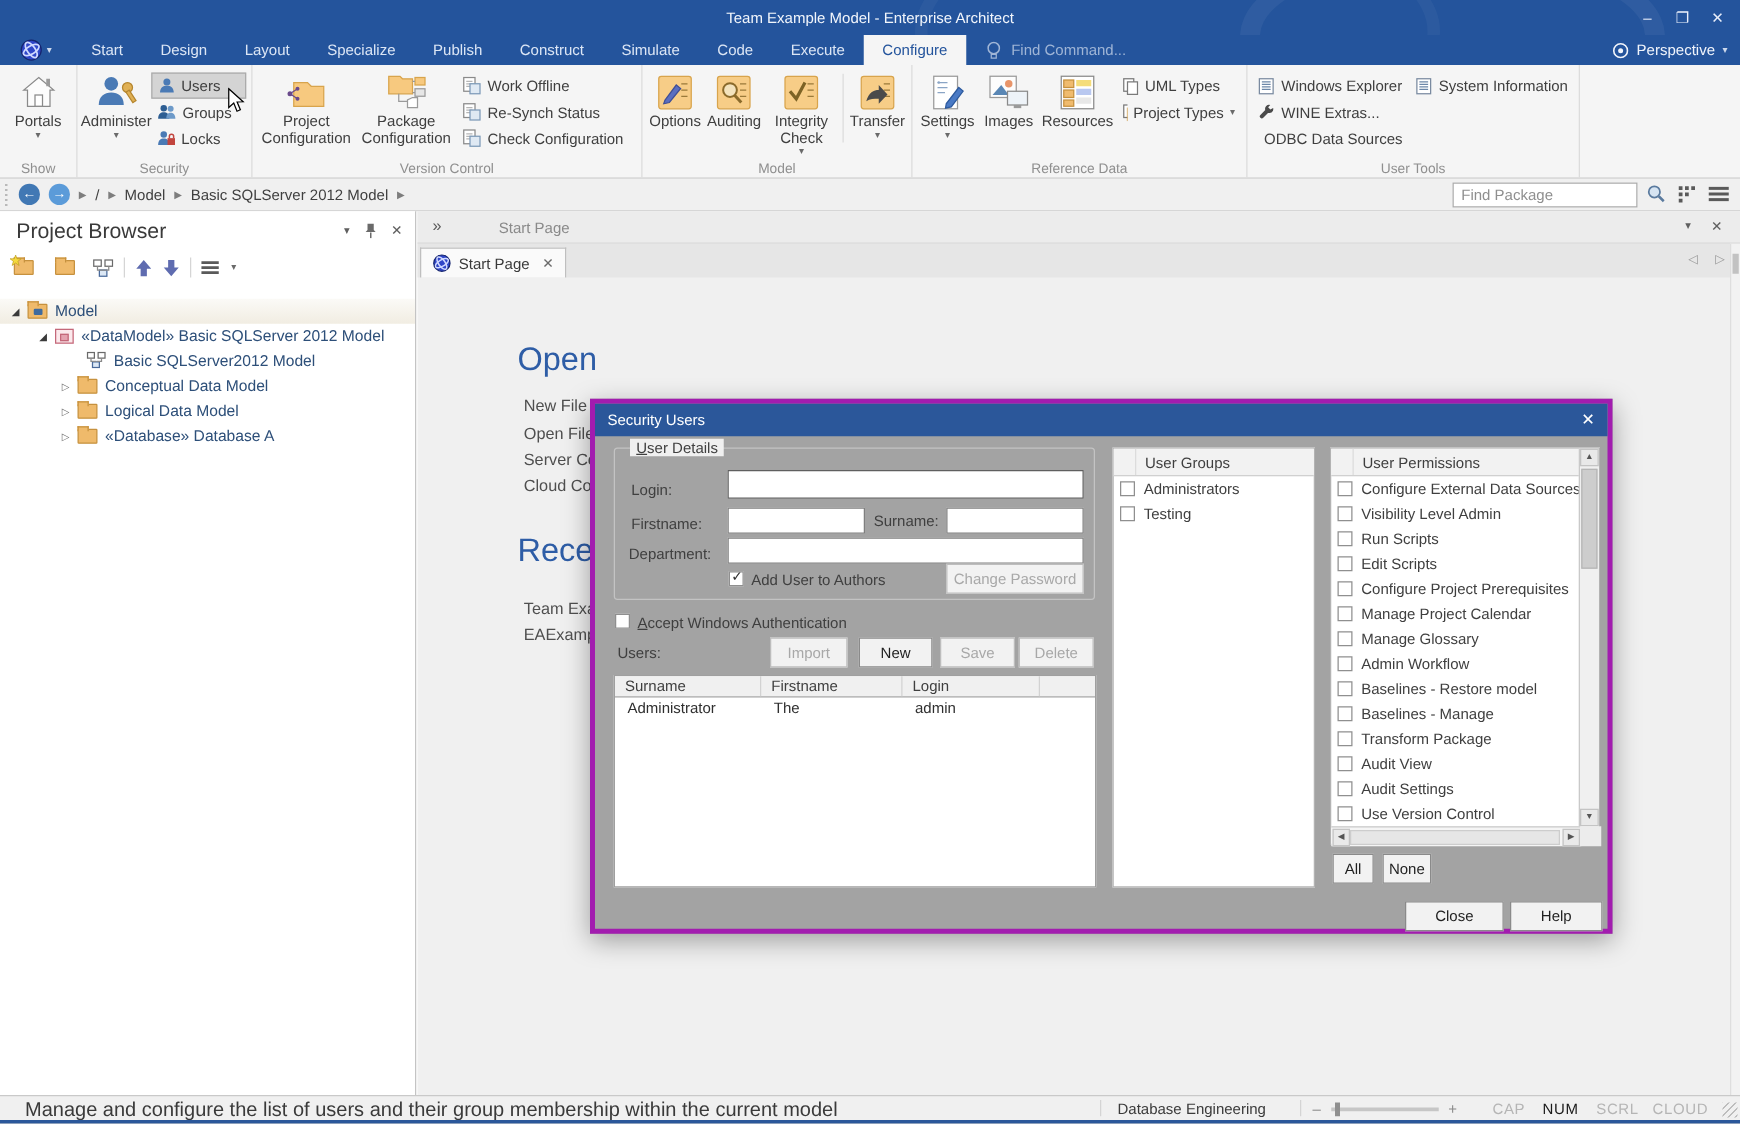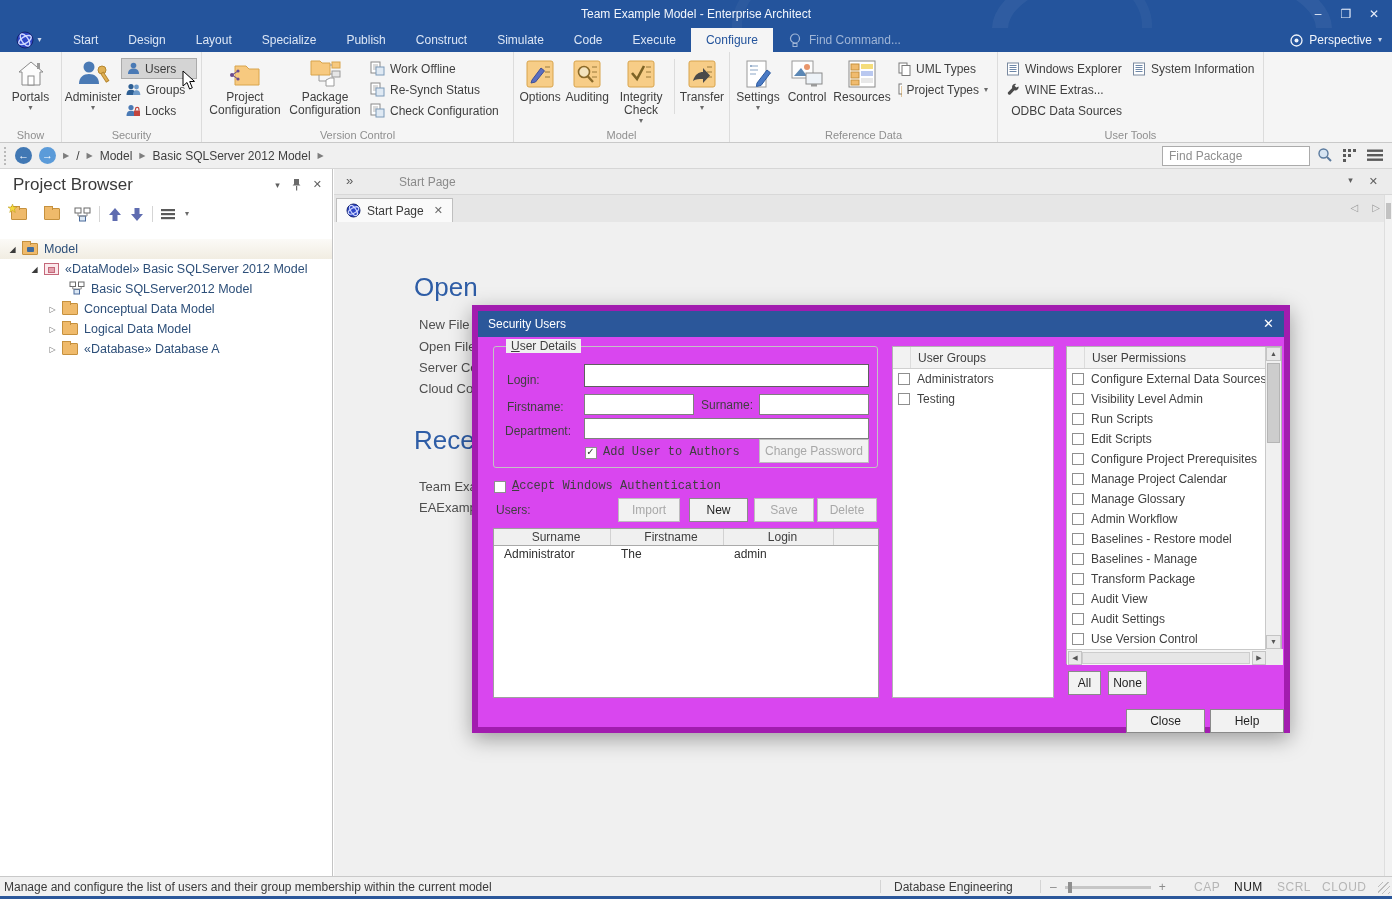--- a/index.html
+++ b/index.html
@@ -94,40 +94,40 @@
             display:flex; align-items:center; gap:6px; padding:0 9px; color:#3a3a3a; }
   .doctab .x { color:#6a6a6a; font-size:11px; margin-left:4px; }
   .strip2 .arrows { position:absolute; right:12px; top:7px; display:flex; gap:14px; color:#9a9a9a; font-size:10px; }
   .vlane { position:absolute; right:0; top:26px; width:8px; bottom:0; background:#f2f2f2; border-left:1px solid #dedede; }
   .vlane .thumb { position:absolute; left:1px; right:1px; top:8px; height:16px; background:#c2c2c2; }
   .sp-h1 { position:absolute; left:80px; top:103px; font-size:26px; color:#2e5da6; }
   .sp-h2 { position:absolute; left:80px; top:256px; font-size:26px; color:#2e5da6; }
   .sp-link { position:absolute; left:85px; font-size:13px; color:#4f4f4f; }
 
   
-  .dlg { position:absolute; left:472px; top:305px; width:818px; height:428px; background:#d946ef;
-         border:6px solid #a21caf; box-shadow:0 6px 20px rgba(0,0,0,0.35); z-index:50; }
+  .dlg { position:absolute; left:472px; top:319px; width:818px; height:428px; background:#a3a3a3;
+         border:4px solid #a21caf; box-shadow:0 6px 20px rgba(0,0,0,0.35); z-index:50; }
   .dlg-title { position:absolute; left:0; top:0; width:100%; height:26px; background:#2b579a; color:#fff;
                display:flex; align-items:center; padding:0 10px; font-size:12px; }
   .dlg-x { position:absolute; right:10px; top:5px; color:#fff; font-size:13px; }
   .accel::first-letter { text-decoration:underline; }
   .gbox { position:absolute; left:15px; top:35px; width:385px; height:122px; border:1px solid #c3c3c3; border-radius:3px; }
   .gbox-legend { position:absolute; left:12px; top:-8px; background:#f0f0f0; padding:0 5px; font-size:12px; color:#3f3f3f; }
   .flabel { position:absolute; font-size:12px; color:#3f3f3f; }
   .tinput { position:absolute; background:#fff; border:1px solid #7f7f7f; font-size:12px; padding:0 4px;
             font-family:inherit; color:#222; }
   .cb { width:12px; height:12px; background:#fff; border:1px solid #8f8f8f; position:relative; flex:none; }
   .cb.checked::after { content:"✓"; position:absolute; left:1px; top:-3px; font-size:11px; color:#2f2f2f; }
-  .cbrow { position:absolute; display:flex; align-items:flex-end; gap:6px; font-size:12px; color:#3f3f3f;font-family:Liberation Mono, monospace; }
+  .cbrow { position:absolute; display:flex; align-items:flex-start; gap:6px; font-size:12px; color:#3f3f3f; }
   .btn { position:absolute; height:24px; background:#f2f2f2; border:1px solid #8a8a8a; color:#1f1f1f;
          font-size:12px; text-align:center; display:flex; align-items:center; justify-content:center; }
   .btn.disabled { border-color:#bdbdbd; color:#a8a8a8; }
   .utable { position:absolute; left:15px; top:217px; width:386px; height:170px; background:#fff; border:1px solid #9f9f9f; }
   .uthead { display:flex; height:17px; background:#f0f0f0; border-bottom:1px solid #aaa; font-size:12px; color:#3f3f3f; }
-  .uthead .c { padding:1px 0 0 8px; border-right:1px solid #d2d2d2;text-align:center; }
+  .uthead .c { padding:1px 0 0 8px; border-right:1px solid #d2d2d2; }
   .utrow { display:flex; height:17px; font-size:12px; color:#2f2f2f; }
   .utrow .c { padding:1px 0 0 10px; }
   .c1 { width:117px; } .c2 { width:113px; } .c3 { width:110px; } .c4 { width:44px; border-right:none!important; }
   .lpanel { position:absolute; background:#fff; border:1px solid #b3b3b3; }
   .lp-head { height:22px; background:#f2f2f2; border-bottom:1px solid #d0d0d0; font-size:12px; color:#3f3f3f;
              display:flex; align-items:center; }
   .lp-head .gap { width:18px; border-right:1px solid #dcdcdc; height:100%; }
   .lp-head .txt { padding-left:7px; }
   .prow { height:20px; display:flex; align-items:center; gap:7px; padding-left:5px; font-size:12px; color:#3f3f3f; white-space:nowrap; }
   .vscroll { position:absolute; top:0; right:0; width:16px; background:#f0f0f0; border-left:1px solid #c9c9c9; }
@@ -135,21 +135,21 @@
           font-size:7px; color:#555; text-align:center; line-height:12px; }
   .vthumb { position:absolute; left:1px; width:13px; background:#cdcdcd; border:1px solid #b5b5b5; }
   .hscroll { position:absolute; left:0; height:16px; background:#f5f5f5; border-top:1px solid #c9c9c9; }
   .hbtn { position:absolute; top:1px; width:14px; height:14px; background:#e9e9e9; border:1px solid #c4c4c4;
           font-size:7px; color:#555; text-align:center; line-height:12px; }
   .hthumb { position:absolute; left:15px; top:2px; height:12px; width:168px; background:#e6e6e6; border:1px solid #cdcdcd; }
   .corner { position:absolute; background:#ececec; }
 
   
   .statusbar { position:absolute; left:0; top:876px; width:100%; height:20px; background:#f0f0f0; border-top:1px solid #c9c9c9; }
-  .sb-msg { position:absolute; left:4px; top:3px; font-size:12px; color:#3a3a3a; }
+  .sb-msg { position:absolute; left:20px; top:3px; font-size:16px; color:#3a3a3a; }
   .sb-mode { position:absolute; left:894px; top:3px; font-size:12px; color:#3a3a3a; }
   .sb-sep { position:absolute; top:3px; width:1px; height:13px; background:#d4d4d4; }
   .sb-zoom { position:absolute; left:1050px; top:0; height:20px; display:flex; align-items:center; gap:8px; color:#8a8a8a; }
   .zoom-track { width:86px; height:3px; background:#c6c6c6; position:relative; }
   .zoom-thumb { position:absolute; left:3px; top:-4px; width:4px; height:11px; background:#8f8f8f; }
   .sb-ind { position:absolute; top:3px; font-size:12px; color:#b5b5b5; letter-spacing:0.5px; }
   .sb-ind.on { color:#1a1a1a; }
   .bottom-edge { position:absolute; left:0; top:896px; width:100%; height:3px; background:#2b579a; }
   .grip-corner { position:absolute; right:2px; top:882px; width:12px; height:12px;
       background:repeating-linear-gradient(135deg, transparent 0 3px, #bdbdbd 3px 4px); }
@@ -386,21 +386,21 @@
       <div class="bigbtn" style="width:48px">
         <span class="icn">
           <svg width="34" height="30">
               <rect x="2" y="2" width="21" height="17" fill="#fdfdfd" stroke="#9a9a9a"></rect>
               <circle cx="17" cy="8" r="3" fill="#e8956a"></circle>
               <path d="M4 17 l7-8 6 8 z" fill="#5a87b5"></path>
               <rect x="16" y="14" width="16" height="11" fill="#eef3f8" stroke="#8a8a8a"></rect>
               <rect x="21" y="25" width="6" height="2.5" fill="#9a9a9a"></rect>
             </svg>
         </span>
-        <span class="blabel">Control</span>
+        <span class="blabel">Images</span>
       </div>
       <div class="bigbtn" style="width:62px">
         <span class="icn">
           <svg width="30" height="30">
               <rect x="2" y="2" width="26" height="26" fill="#fff" stroke="#8a8a8a"></rect>
               <rect x="4" y="5" width="8" height="6" fill="#f0bb6e" stroke="#c6913e"></rect>
               <rect x="4" y="13" width="8" height="6" fill="#f0bb6e" stroke="#c6913e"></rect>
               <rect x="4" y="21" width="8" height="5" fill="#f0bb6e" stroke="#c6913e"></rect>
               <rect x="14" y="5" width="12" height="5" fill="#f5dd7a"></rect>
               <rect x="14" y="12" width="12" height="5" fill="#b9c8f0"></rect>

